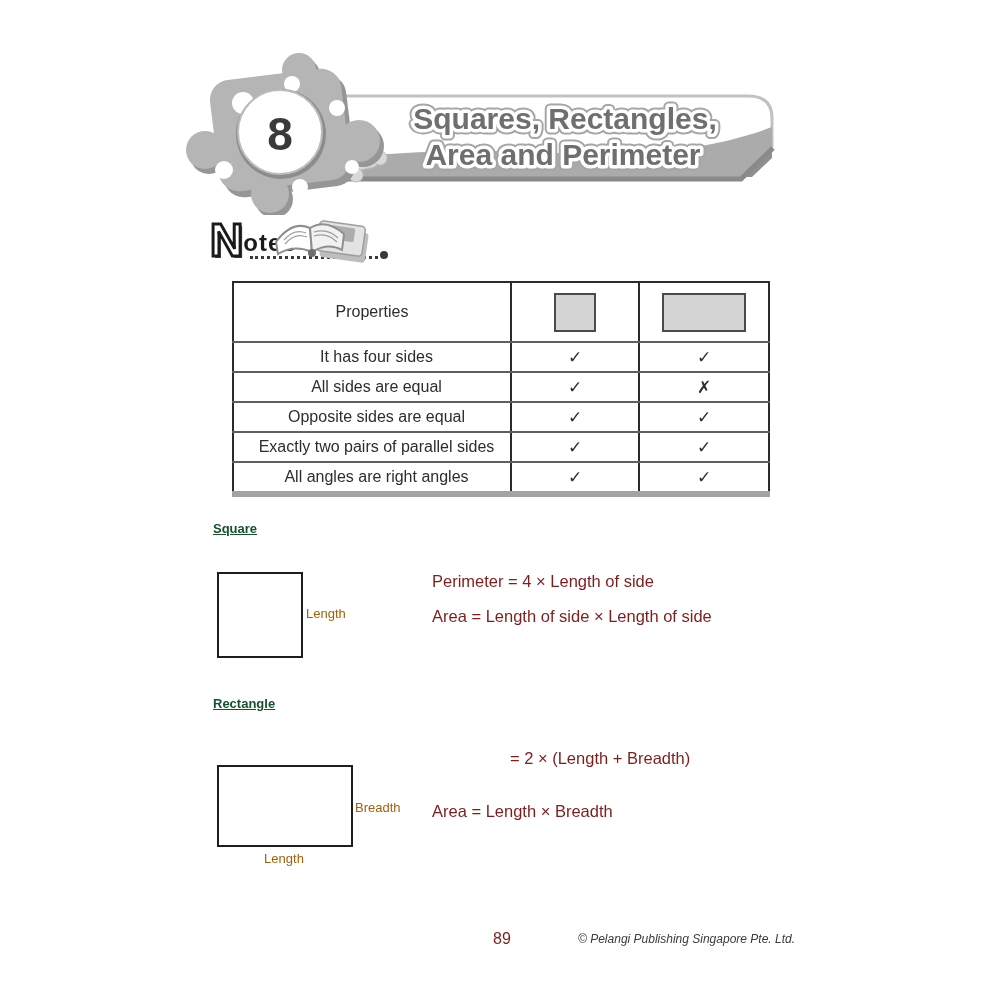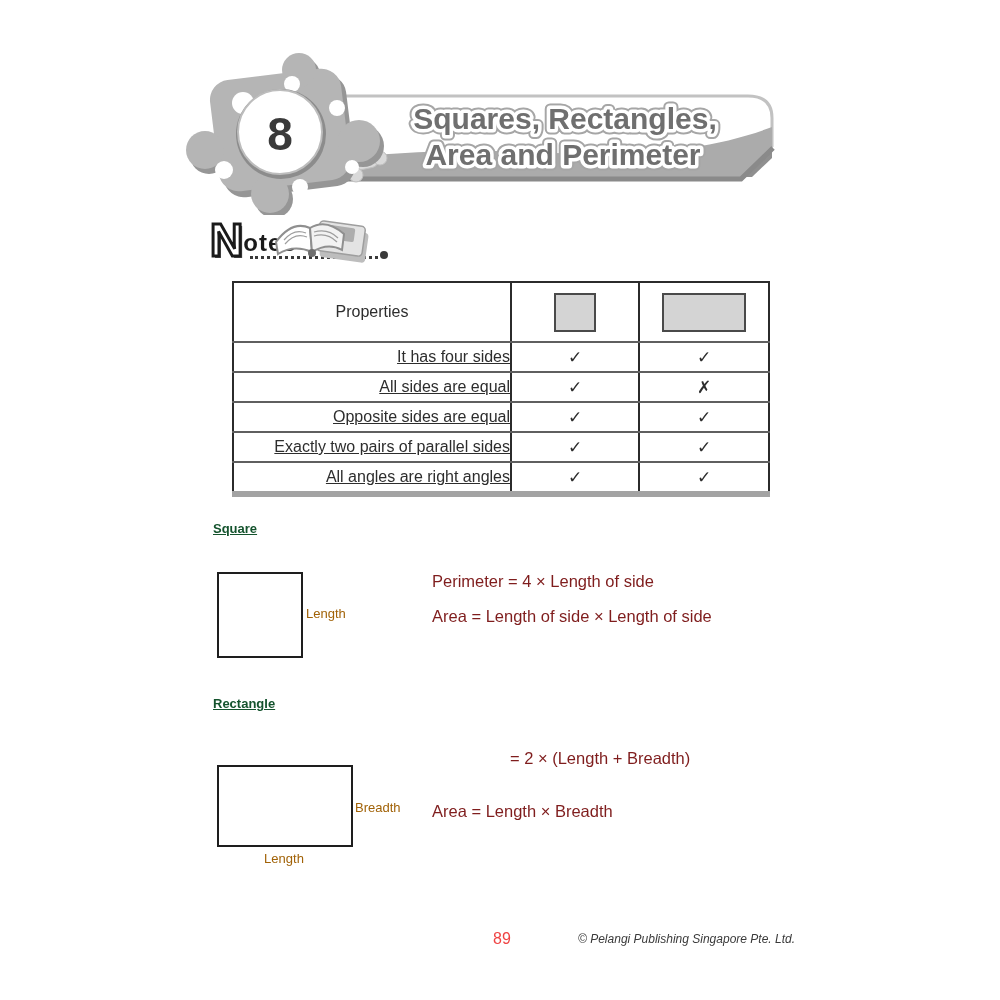--- a/index.html
+++ b/index.html
@@ -36,35 +36,35 @@
   table.props td,table.props th{
     border-left:2px solid #2b2b2b;border-right:2px solid #2b2b2b;
     border-top:2px solid #5f5f5f;border-bottom:2px solid #5f5f5f;
     padding:0;font-weight:normal;
   }
   table.props tr:first-child th{border-top:2px solid #2b2b2b;height:58px;margin-left:36px;}
   table.props tr:last-child td{border-bottom:6px solid #a3a3a3;}
   .col-prop{width:276px;}
   .col-sq{width:126px;}
   .col-re{width:128px;}
-  .cell-prop{text-align:right;padding-left:9px !important;height:28px;text-decoration:underline;}
+  .cell-prop{text-align:center;padding-left:9px !important;height:28px;}
   .cell-mark{text-align:center;font-size:17px;}
   .shape-ico{margin:0 auto;background:#d4d4d4;border:2px solid #4a4a4a;}
   .sq-ico{width:38px;height:35px;}
   .re-ico{width:80px;height:35px;}
 
   
   .sec-head{font-size:13px;font-weight:bold;color:#14532d;text-decoration:underline;}
   .shape-outline{border:2px solid #1e1e1e;background:#fff;}
   .dim-label{font-size:13px;color:#a16207;}
   .formula{font-size:16.5px;color:#7f1d1d;white-space:nowrap;}
   .formula .indent{display:block;padding-left:78px;margin-top:3px;}
 
   
-  .page-num{font-size:16px;color:#ef4444;}
+  .page-num{font-size:16px;color:#7f1d1d;}
   .copyright{font-size:12px;font-style:italic;color:#3a3a3a;}
 </style>
 </head>
 <body>
 
 <svg id="header-svg" width="1000" height="215" viewBox="0 0 1000 215">
 
   <g>
     <path d="M 312,96 H 748 Q 772,96 772,118 V 146 L 740,177 H 312 Z" fill="#ffffff" stroke="#c2c2c2" stroke-width="3"></path>
 

